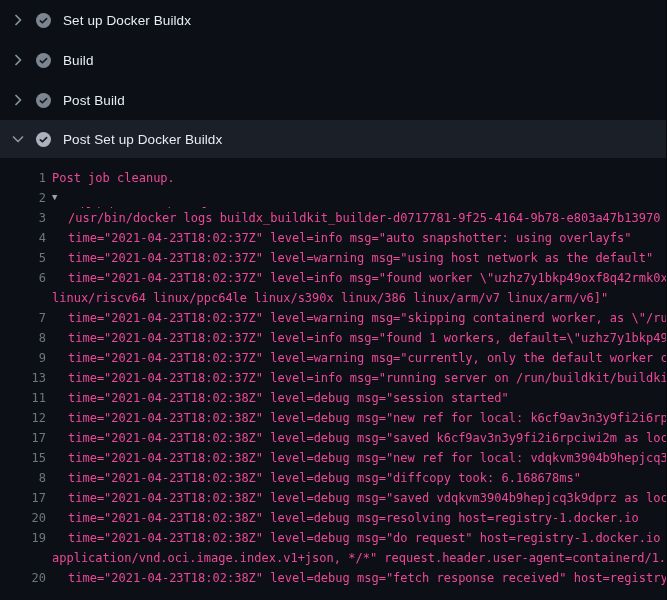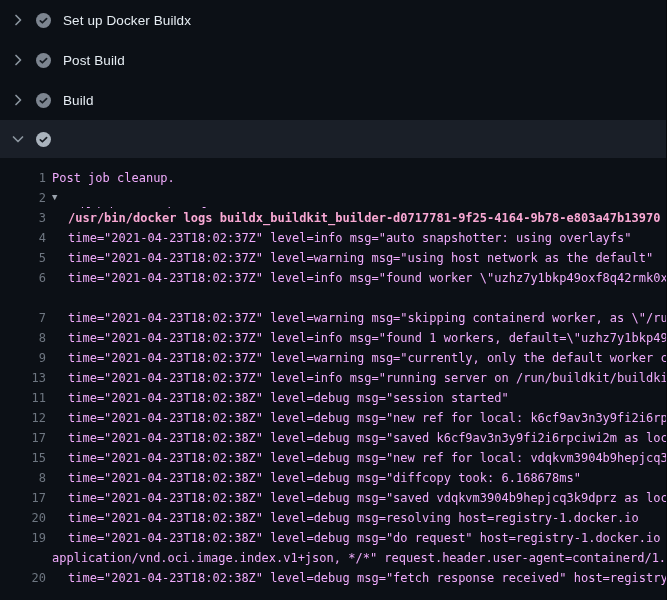--- a/index.html
+++ b/index.html
@@ -26,23 +26,23 @@
   .circle-expanded{color:#aab3bd;}
   
   .log{padding-top:10px;}
   .row{
     display:flex;height:20px;line-height:20px;overflow:hidden;
     font-family:"DejaVu Sans Mono","Liberation Mono",monospace;
     font-size:12px;white-space:pre;
   }
   .num{width:46px;flex:none;text-align:right;color:#6e7681;}
   .pre{display:none;}
-  .txt{margin-left:6px;color:#f0abfc;flex:none;}
+  .txt{margin-left:6px;color:#ec4899;flex:none;}
   .k-log .txt, .k-command .txt{padding-left:16px;}
-  .k-command .txt{color:#f9a8d4;font-weight:bold;}
+  .k-command .txt{color:#ec4899;}
   .k-toggle .pre{
     display:inline-block;flex:none;margin-left:6px;color:#9ba3ad;
     font-size:9px;transform:translateY(-1px);
   }
   .k-toggle .txt{margin-left:7px;margin-top:15px;}
 </style>
 </head>
 <body>
 
 <div class="screen">
@@ -69,50 +69,51 @@
         <svg width="16" height="16" viewBox="0 0 16 16">
             <path d="M6 3.5l4.5 4.5L6 12.5" fill="none" stroke="#8b949e" stroke-width="1.7" stroke-linecap="round" stroke-linejoin="round"></path>
           </svg>
       </span>
       <span class="check circle-collapsed">
         <svg width="15" height="15" viewBox="0 0 16 16">
             <circle cx="8" cy="8" r="8" fill="currentColor"></circle>
             <path d="M4.6 8.3l2.2 2.1 4.5-4.5" fill="none" stroke="#161b22" stroke-width="1.8" stroke-linecap="round" stroke-linejoin="round"></path>
           </svg>
       </span>
+      <span class="label">Build</span>
+    </div>
+
+    <div class="step">
+      <span class="chev">
+        <svg width="16" height="16" viewBox="0 0 16 16">
+            <path d="M6 3.5l4.5 4.5L6 12.5" fill="none" stroke="#8b949e" stroke-width="1.7" stroke-linecap="round" stroke-linejoin="round"></path>
+          </svg>
+      </span>
+      <span class="check circle-collapsed">
+        <svg width="15" height="15" viewBox="0 0 16 16">
+            <circle cx="8" cy="8" r="8" fill="currentColor"></circle>
+            <path d="M4.6 8.3l2.2 2.1 4.5-4.5" fill="none" stroke="#161b22" stroke-width="1.8" stroke-linecap="round" stroke-linejoin="round"></path>
+          </svg>
+      </span>
       <span class="label">Post Build</span>
     </div>
 
-    <div class="step">
-      <span class="chev">
-        <svg width="16" height="16" viewBox="0 0 16 16">
-            <path d="M6 3.5l4.5 4.5L6 12.5" fill="none" stroke="#8b949e" stroke-width="1.7" stroke-linecap="round" stroke-linejoin="round"></path>
-          </svg>
-      </span>
-      <span class="check circle-collapsed">
-        <svg width="15" height="15" viewBox="0 0 16 16">
-            <circle cx="8" cy="8" r="8" fill="currentColor"></circle>
-            <path d="M4.6 8.3l2.2 2.1 4.5-4.5" fill="none" stroke="#161b22" stroke-width="1.8" stroke-linecap="round" stroke-linejoin="round"></path>
-          </svg>
-      </span>
-      <span class="label">Build</span>
-    </div>
-
     <div class="step expanded">
       <span class="chev">
         <svg width="16" height="16" viewBox="0 0 16 16">
             <path d="M3.5 6l4.5 4.5L12.5 6" fill="none" stroke="#8b949e" stroke-width="1.7" stroke-linecap="round" stroke-linejoin="round"></path>
           </svg>
       </span>
       <span class="check circle-expanded">
         <svg width="15" height="15" viewBox="0 0 16 16">
             <circle cx="8" cy="8" r="8" fill="currentColor"></circle>
             <path d="M4.6 8.3l2.2 2.1 4.5-4.5" fill="none" stroke="#161b22" stroke-width="1.8" stroke-linecap="round" stroke-linejoin="round"></path>
           </svg>
       </span>
+      <span class="label">Post Set up Docker Buildx</span>
     </div>
 
   </div>
 
   <div class="log">
       <div class="row k-group">
       <span class="num">1</span>
       
       <span class="txt">Post job cleanup.</span>
     </div>
@@ -137,20 +138,21 @@
       <span class="txt">time="2021-04-23T18:02:37Z" level=warning msg="using host network as the default"</span>
     </div>
       <div class="row k-log">
       <span class="num">6</span>
       
       <span class="txt">time="2021-04-23T18:02:37Z" level=info msg="found worker \"uzhz7y1bkp49oxf8q42rmk0xj</span>
     </div>
       <div class="row k-wrap">
       <span class="num"></span>
       
+      <span class="txt">linux/riscv64 linux/ppc64le linux/s390x linux/386 linux/arm/v7 linux/arm/v6]"</span>
     </div>
       <div class="row k-log">
       <span class="num">7</span>
       
       <span class="txt">time="2021-04-23T18:02:37Z" level=warning msg="skipping containerd worker, as \"/run</span>
     </div>
       <div class="row k-log">
       <span class="num">8</span>
       
       <span class="txt">time="2021-04-23T18:02:37Z" level=info msg="found 1 workers, default=\"uzhz7y1bkp49o</span>

